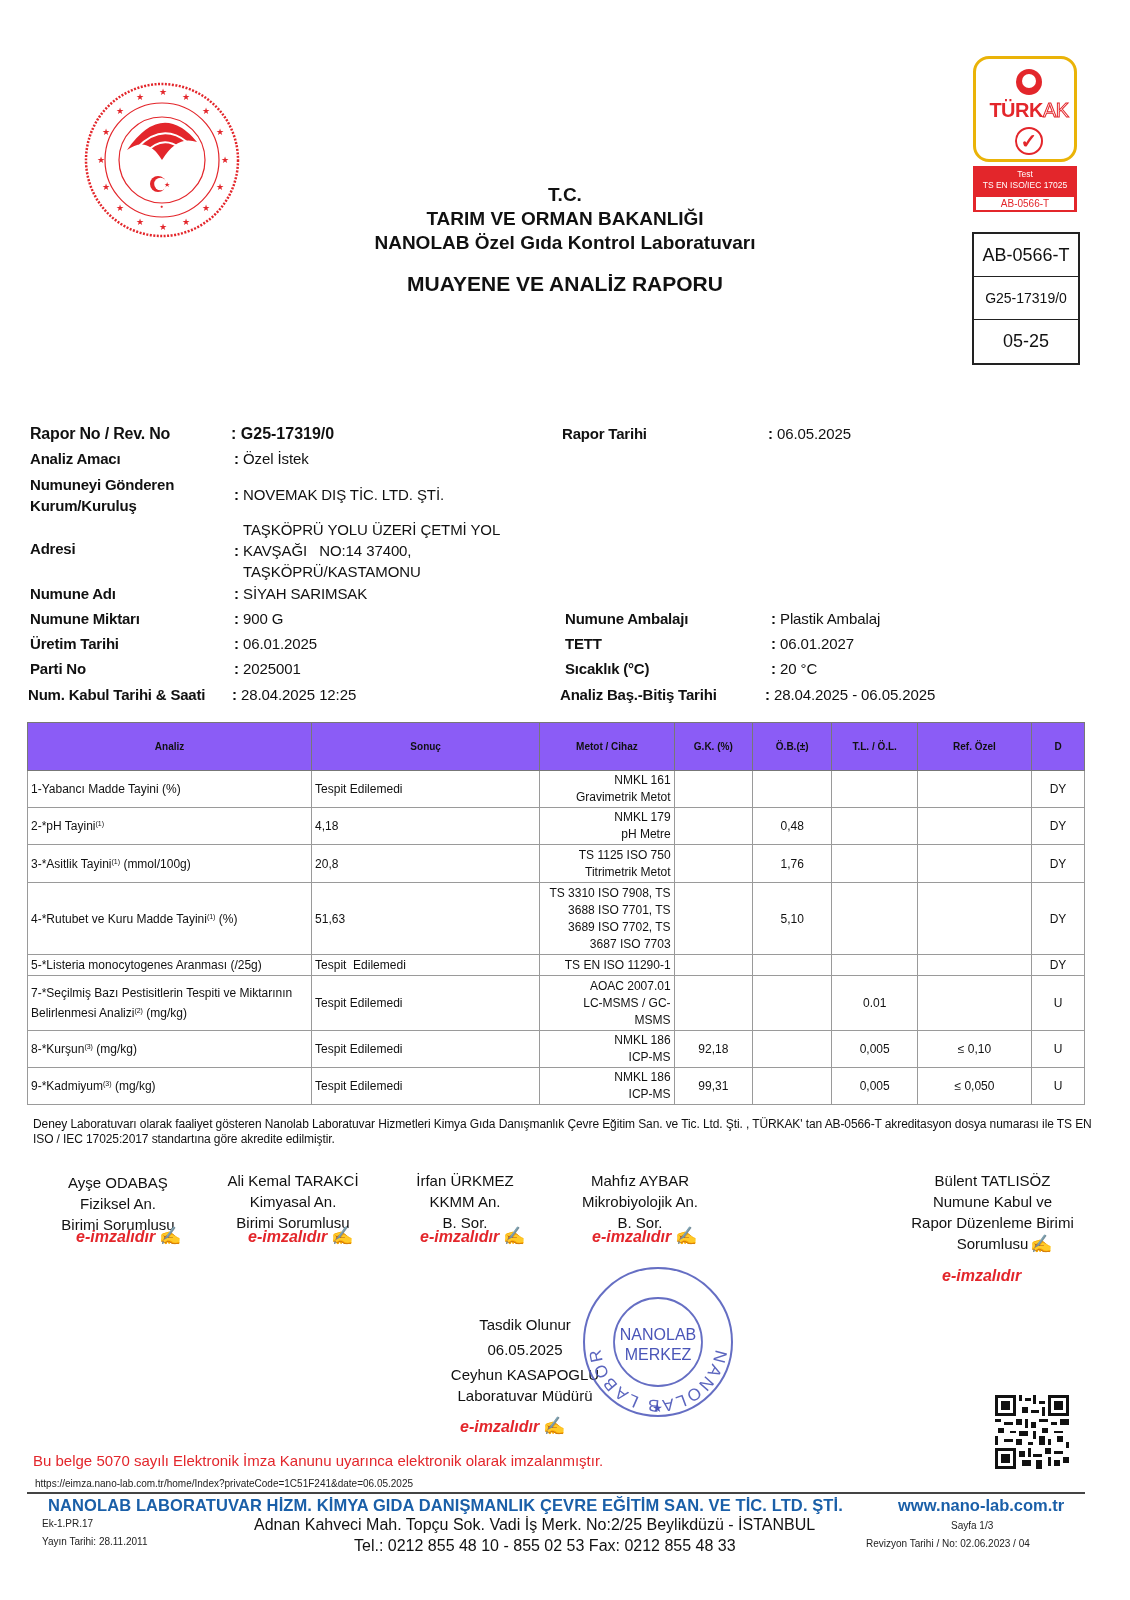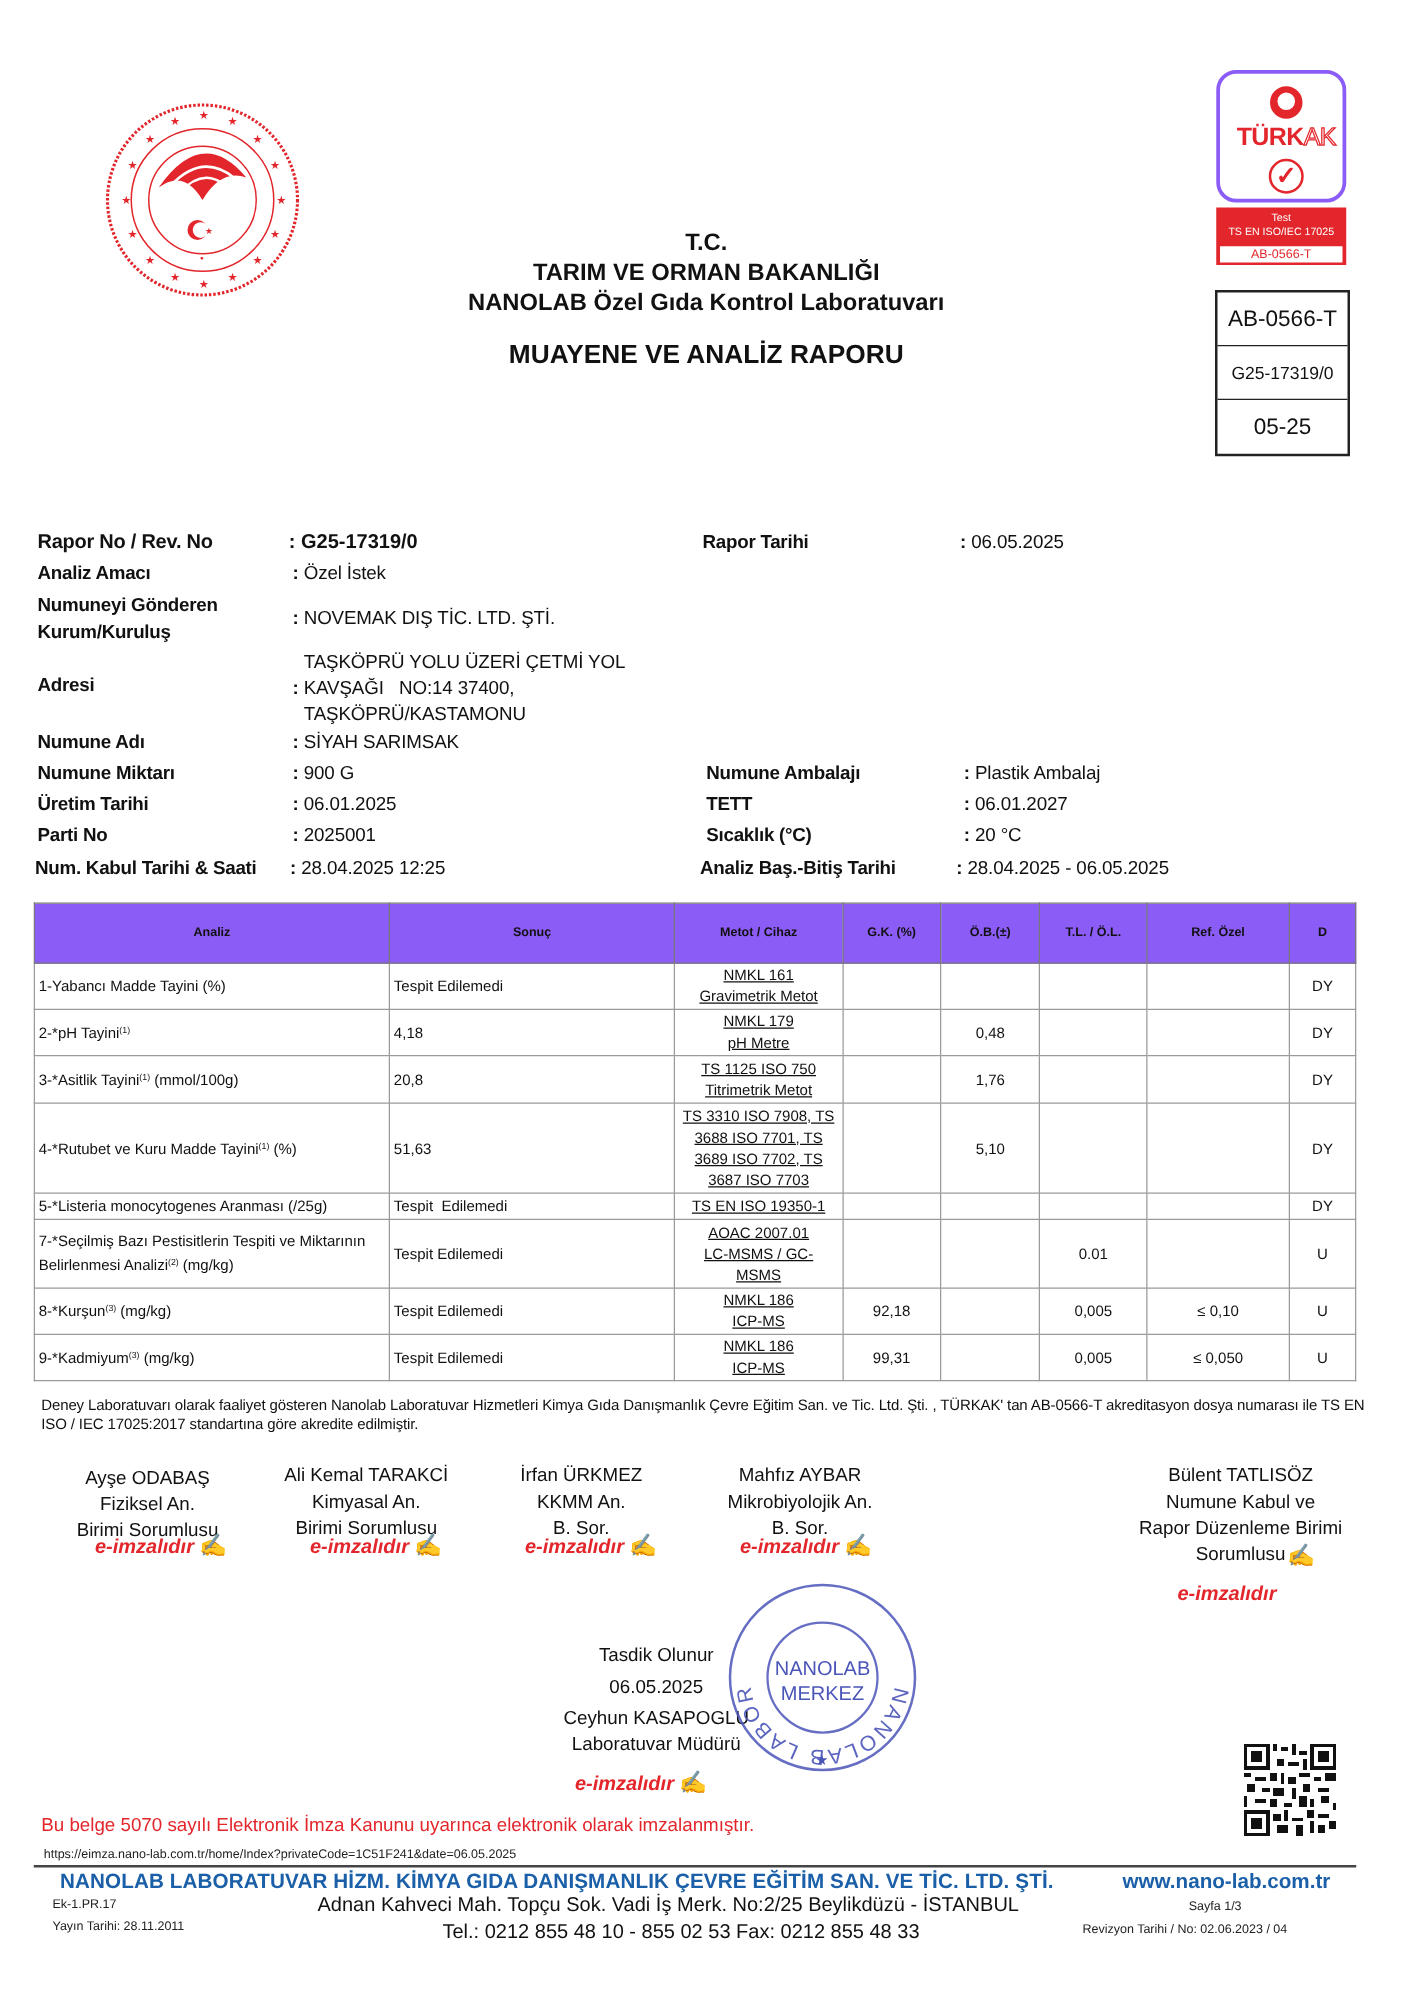--- a/index.html
+++ b/index.html
@@ -12,21 +12,21 @@
 
   
   .hdr { left: 0; width: 1130px; text-align: center; font-weight: bold; }
   .hdr-tc { top: 184px; font-size: 19px; }
   .hdr-min { top: 208px; font-size: 19px; }
   .hdr-lab { top: 232px; font-size: 19px; }
   .hdr-rep { top: 272px; font-size: 21px; }
 
   
   .turkak { left: 972px; top: 55px; width: 108px; height: 160px; }
-  .turkak-frame { position: absolute; left: 1px; top: 1px; width: 104px; height: 106px; border: 3px solid #8b5cf6; border-radius: 16px; }
+  .turkak-frame { position: absolute; left: 1px; top: 1px; width: 104px; height: 106px; border: 3px solid #eab308; border-radius: 16px; }
   .turkak-moon { position: absolute; left: 40px; top: 10px; width: 26px; height: 26px; border-radius: 50%; background: #e3262b; }
   .turkak-moon::after { content: ""; position: absolute; left: 6px; top: 5px; width: 14px; height: 14px; border-radius: 50%; background: #fff; }
   .turkak-word { position: absolute; left: 0; top: 40px; width: 106px; text-align: center; font-weight: bold; font-size: 20px; color: #e3262b; letter-spacing: -0.5px; }
   .turkak-word .ak { font-weight: normal; color: #fff; -webkit-text-stroke: 1px #e3262b; }
   .turkak-check { position: absolute; left: 39px; top: 68px; width: 28px; height: 28px; border: 2px solid #e3262b; border-radius: 50%; color: #e3262b; font-size: 20px; line-height: 24px; text-align: center; font-weight: bold; }
   .turkak-band { position: absolute; left: 1px; top: 111px; width: 104px; height: 46px; background: #e3262b; color: #fff; text-align: center; font-size: 8.5px; line-height: 11px; padding-top: 3px; }
   .turkak-band .acc { position: absolute; left: 3px; right: 3px; bottom: 2px; height: 13px; background: #fff; color: #e3262b; font-size: 10px; line-height: 13px; }
 
   
   .refbox { left: 972px; top: 232px; width: 108px; border: 2px solid #222; }
@@ -41,21 +41,21 @@
   .lbl { font-weight: bold; letter-spacing: -0.2px; }
   .val { letter-spacing: -0.1px; }
   .colon { font-weight: bold; }
 
   
   table.results { position: absolute; left: 27px; top: 722px; width: 1058px; border-collapse: collapse; font-size: 12px; }
   table.results th, table.results td { border: 1px solid #9a9a9a; }
   table.results th { background: #8b5cf6; font-size: 10px; font-weight: bold; height: 48px; text-align: center; border-color: #777; }
   table.results td { padding: 0 3px; vertical-align: middle; }
   td.c { text-align: center; }
-  td.m { text-align: center; line-height: 17px; text-decoration: underline; }
+  td.m { text-align: right; line-height: 17px; }
   sup { font-size: 7px; vertical-align: 4px; }
 
   .note { left: 33px; top: 1117px; width: 1060px; font-size: 12px; line-height: 15px; letter-spacing: -0.1px; }
 
   
   .sig { text-align: center; font-size: 15px; line-height: 21px; }
   .esig { color: #e3262b; font-style: italic; font-weight: bold; font-size: 16px; }
   .pen { color: #e3262b; font-size: 18px; }
 
   .stamp { left: 578px; top: 1262px; width: 160px; height: 160px; }
@@ -251,21 +251,21 @@
         </td>
       <td class="c"></td>
       <td class="c">5,10</td>
       <td class="c"></td>
       <td class="c"></td>
       <td class="c">DY</td>
     </tr>
     <tr style="height:21px">
       <td>5-*Listeria monocytogenes Aranması (/25g)</td>
       <td style="white-space:pre">Tespit  Edilemedi</td>
-      <td class="m">TS EN ISO 19350-1</td>
+      <td class="m">TS EN ISO 11290-1</td>
       <td class="c"></td>
       <td class="c"></td>
       <td class="c"></td>
       <td class="c"></td>
       <td class="c">DY</td>
     </tr>
     <tr style="height:55px">
       <td style="line-height:17px"><span>7-*Seçilmiş Bazı Pestisitlerin Tespiti ve Miktarının Belirlenmesi Analizi</span><sup>(2)</sup><span> (mg/kg)</span></td>
       <td>Tespit Edilemedi</td>
       <td class="m">

